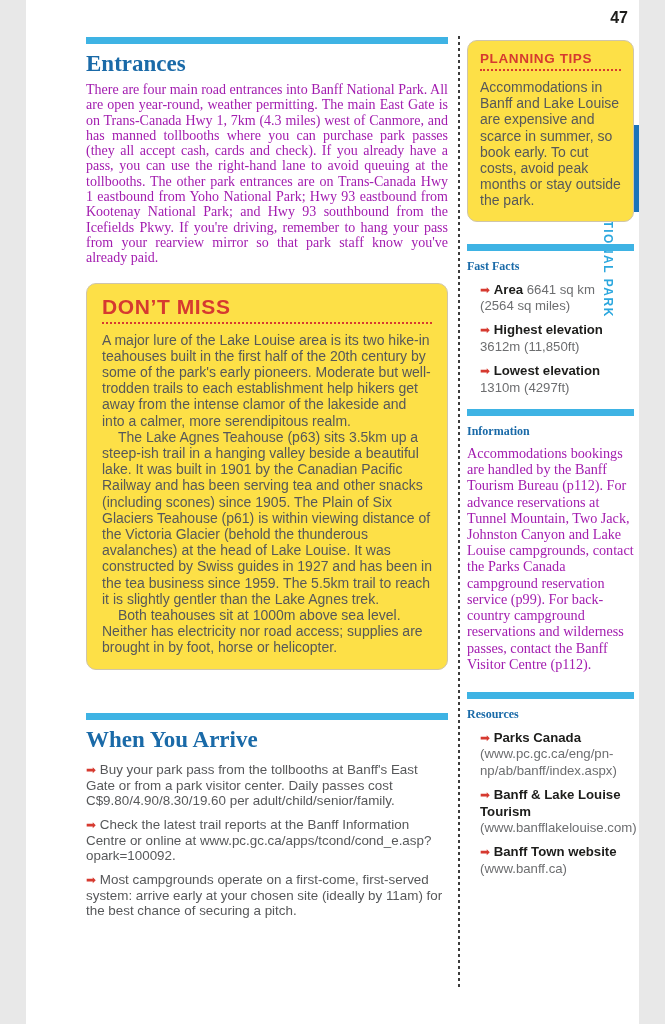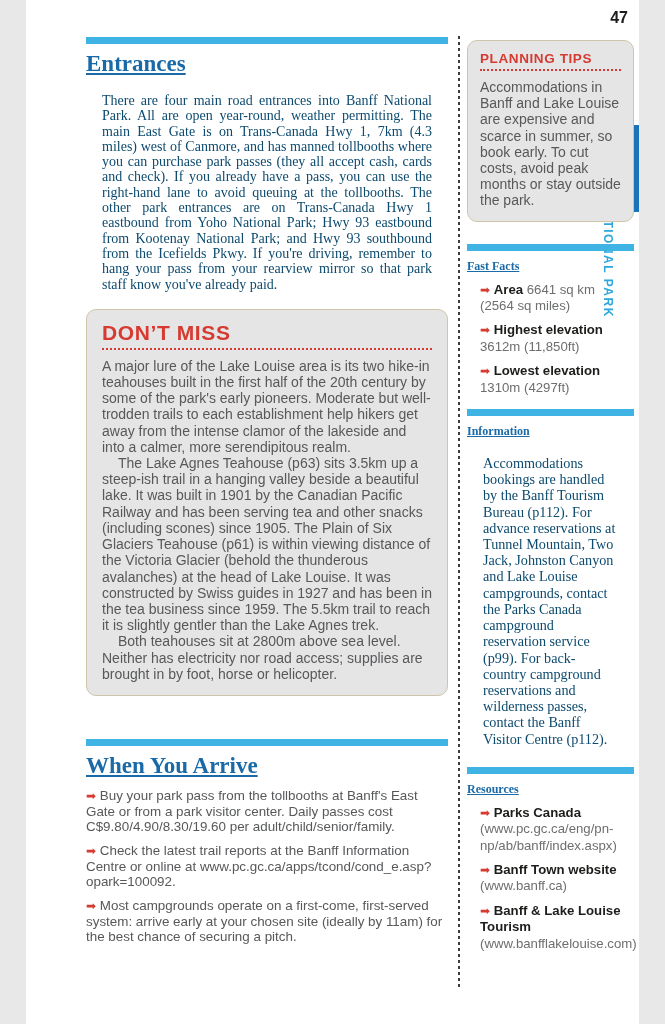--- a/index.html
+++ b/index.html
@@ -26,32 +26,32 @@
     position:absolute; right:24px; top:148px;
     writing-mode:vertical-rl;
     font:bold 12px "Liberation Sans", sans-serif;
     color:#2ba7de; letter-spacing:1.5px; white-space:nowrap;
   }
   .col-left  { position:absolute; left:60px;  top:37px; width:362px; }
   .col-right { position:absolute; left:441px; top:40px; width:167px; }
 
   .bar { height:7px; background:#3eb3e4; }
 
-  h2 { font-family:"Liberation Serif", serif; color:#1a6aa8; margin:0;text-decoration:underline; }
+  h2 { font-family:"Liberation Serif", serif; color:#1a6aa8; margin:0; }
   .h-big { font-size:23px; margin:7px 0 5px; }
   .h-med { font-size:12px; margin:8px 0 6px; }
 
   .serif-body {
     font-family:"Liberation Serif", serif; font-size:14px; line-height:15.3px;
-    color:#0c4a6e; margin:16px; text-align:justify;
+    color:#a21caf; margin:0; text-align:justify;
   }
   .serif-left { text-align:left; font-size:14.2px; line-height:16.2px; }
 
   .cream-box {
-    background:#e5e5e5; border:1.5px solid #cfc5ab; border-radius:10px;
+    background:#fde047; border:1.5px solid #cfc5ab; border-radius:10px;
     margin-top:17px; padding:11px 15px 13px;
   }
   .box-title {
     color:#d63a30; font-weight:bold; font-size:21px; letter-spacing:0.6px;
     margin:0 0 3px;
   }
   .box-title-sm { font-size:13.5px; }
   .dotline { border-bottom:2px dotted #d63a30; margin:0 0 8px; }
   .box-text {
     font-size:14px; line-height:16.2px; color:#57585a; margin:0;
@@ -87,21 +87,21 @@
 
     <div class="bar"></div>
     <h2 class="h-big">Entrances</h2>
     <p class="serif-body">There are four main road entrances into Banff National Park. All are open year-round, weather permitting. The main East Gate is on Trans-Canada Hwy 1, 7km (4.3 miles) west of Canmore, and has manned tollbooths where you can purchase park passes (they all accept cash, cards and check). If you already have a pass, you can use the right-hand lane to avoid queuing at the tollbooths. The other park entrances are on Trans-Canada Hwy 1 eastbound from Yoho National Park; Hwy 93 eastbound from Kootenay National Park; and Hwy 93 southbound from the Icefields Pkwy. If you're driving, remember to hang your pass from your rearview mirror so that park staff know you've already paid.</p>
 
     <div class="cream-box">
       <p class="box-title">DON’T MISS</p>
       <div class="dotline"></div>
       <p class="box-text">A major lure of the Lake Louise area is its two hike-in teahouses built in the first half of the 20th century by some of the park's early pioneers. Moderate but well-trodden trails to each establishment help hikers get away from the intense clamor of the lakeside and into a calmer, more serendipitous realm.</p>
       <p class="box-text indent">The Lake Agnes Teahouse (p63) sits 3.5km up a steep-ish trail in a hanging valley beside a beautiful lake. It was built in 1901 by the Canadian Pacific Railway and has been serving tea and other snacks (including scones) since 1905. The Plain of Six Glaciers Teahouse (p61) is within viewing distance of the Victoria Glacier (behold the thunderous avalanches) at the head of Lake Louise. It was constructed by Swiss guides in 1927 and has been in the tea business since 1959. The 5.5km trail to reach it is slightly gentler than the Lake Agnes trek.</p>
-      <p class="box-text indent">Both teahouses sit at 2800m above sea level. Neither has electricity nor road access; supplies are brought in by foot, horse or helicopter.</p>
+      <p class="box-text indent">Both teahouses sit at 1000m above sea level. Neither has electricity nor road access; supplies are brought in by foot, horse or helicopter.</p>
     </div>
 
     <div class="mt-wya">
       <div class="bar"></div>
       <h2 class="h-big">When You Arrive</h2>
       <p class="bullet"><span class="arrow">➡</span> <span>Buy your park pass from the tollbooths at Banff's East Gate or from a park visitor center. Daily passes cost C$9.80/4.90/8.30/19.60 per adult/child/senior/family.</span></p>
       <p class="bullet"><span class="arrow">➡</span> <span>Check the latest trail reports at the Banff Information Centre or online at www.pc.gc.ca/apps/tcond/cond_e.asp?opark=100092.</span></p>
       <p class="bullet"><span class="arrow">➡</span> <span>Most campgrounds operate on a first-come, first-served system: arrive early at your chosen site (ideally by 11am) for the best chance of securing a pitch.</span></p>
     </div>
 
@@ -126,19 +126,19 @@
     <div class="mt-res">
       <div class="bar"></div>
       <h2 class="h-med">Information</h2>
       <p class="serif-body serif-left">Accommodations bookings are handled by the Banff Tourism Bureau (p112). For advance reservations at Tunnel Mountain, Two Jack, Johnston Canyon and Lake Louise campgrounds, contact the Parks Canada campground reservation service (p99). For back-country campground reservations and wilderness passes, contact the Banff Visitor Centre (p112).</p>
     </div>
 
     <div class="mt-rsc">
       <div class="bar"></div>
       <h2 class="h-med">Resources</h2>
       <p class="fact"><span class="arrow">➡</span> <b>Parks Canada</b> <span>(www.pc.gc.ca/eng/pn-np/ab/banff/index.aspx)</span></p>
+      <p class="fact"><span class="arrow">➡</span> <b>Banff &amp; Lake Louise Tourism</b> <span>(www.banfflakelouise.com)</span></p>
       <p class="fact"><span class="arrow">➡</span> <b>Banff Town website</b> <span>(www.banff.ca)</span></p>
-      <p class="fact"><span class="arrow">➡</span> <b>Banff &amp; Lake Louise Tourism</b> <span>(www.banfflakelouise.com)</span></p>
     </div>
 
   </div>
 
 </div>
 
 </body></html>

